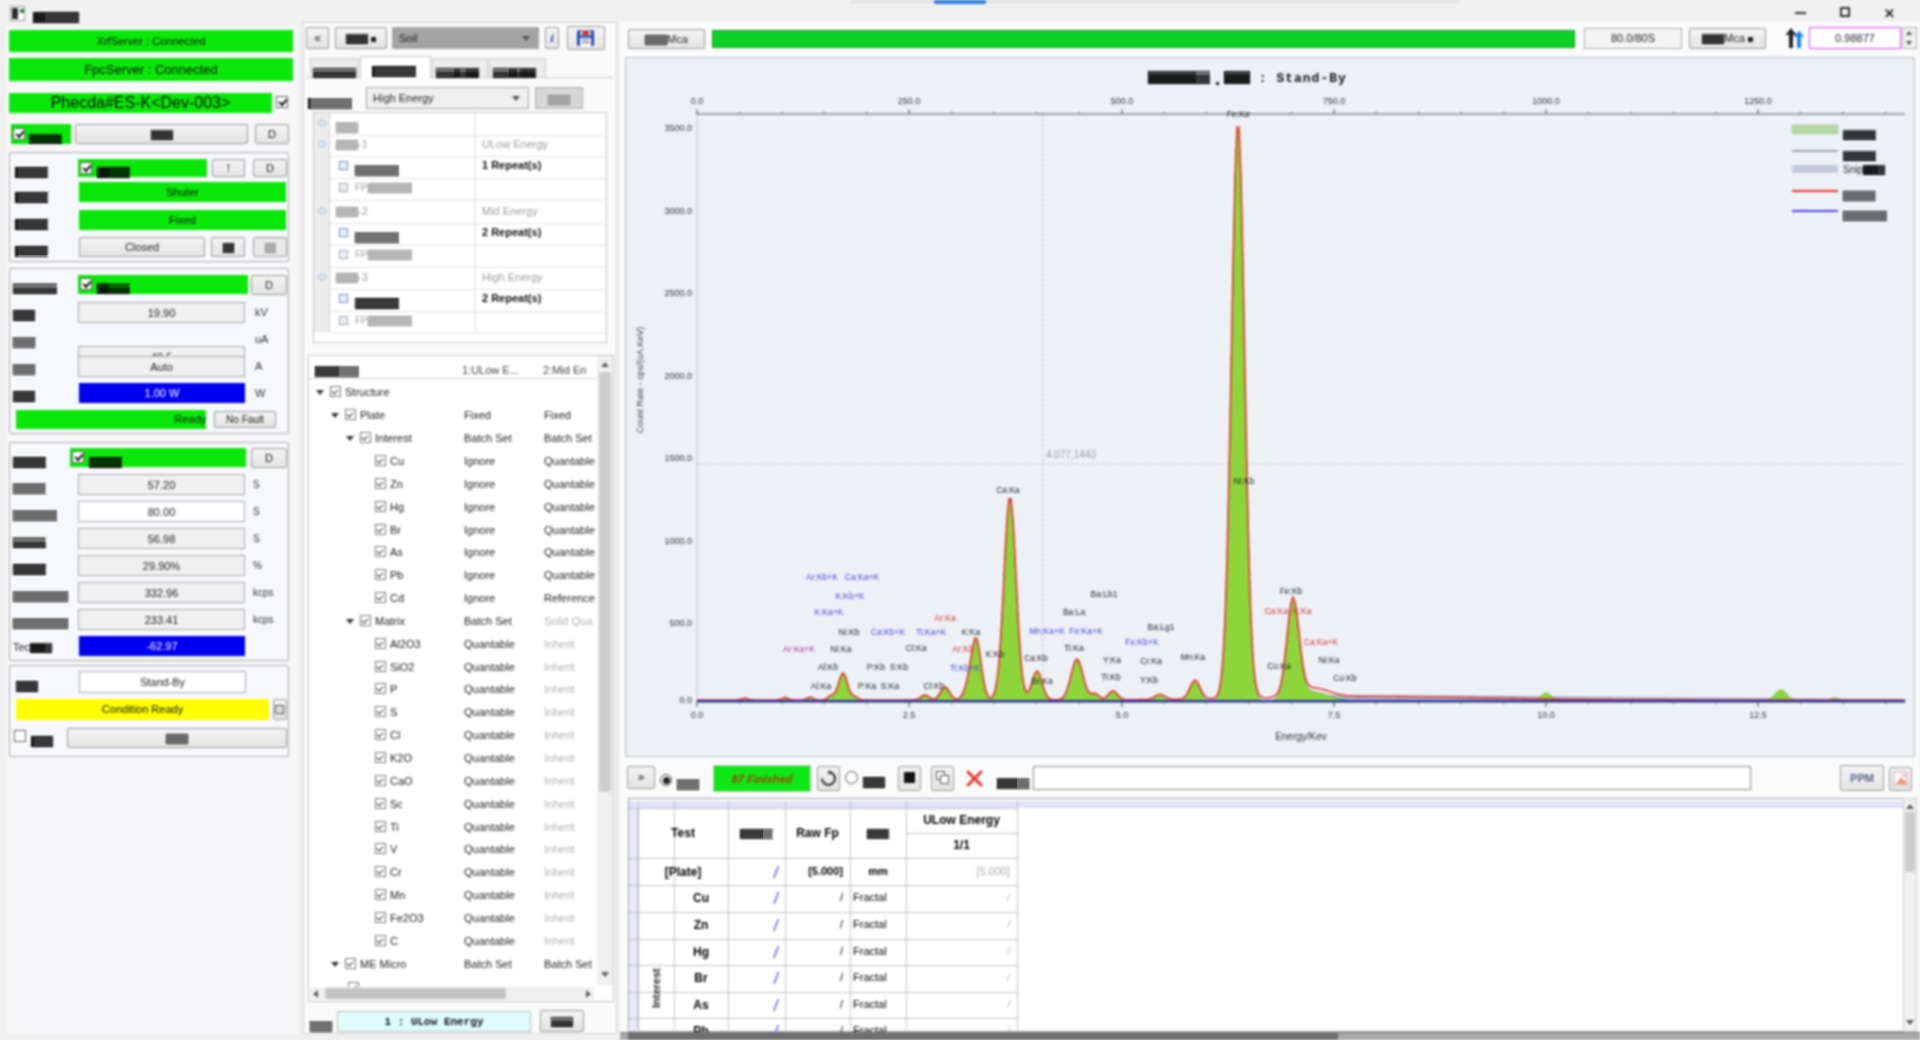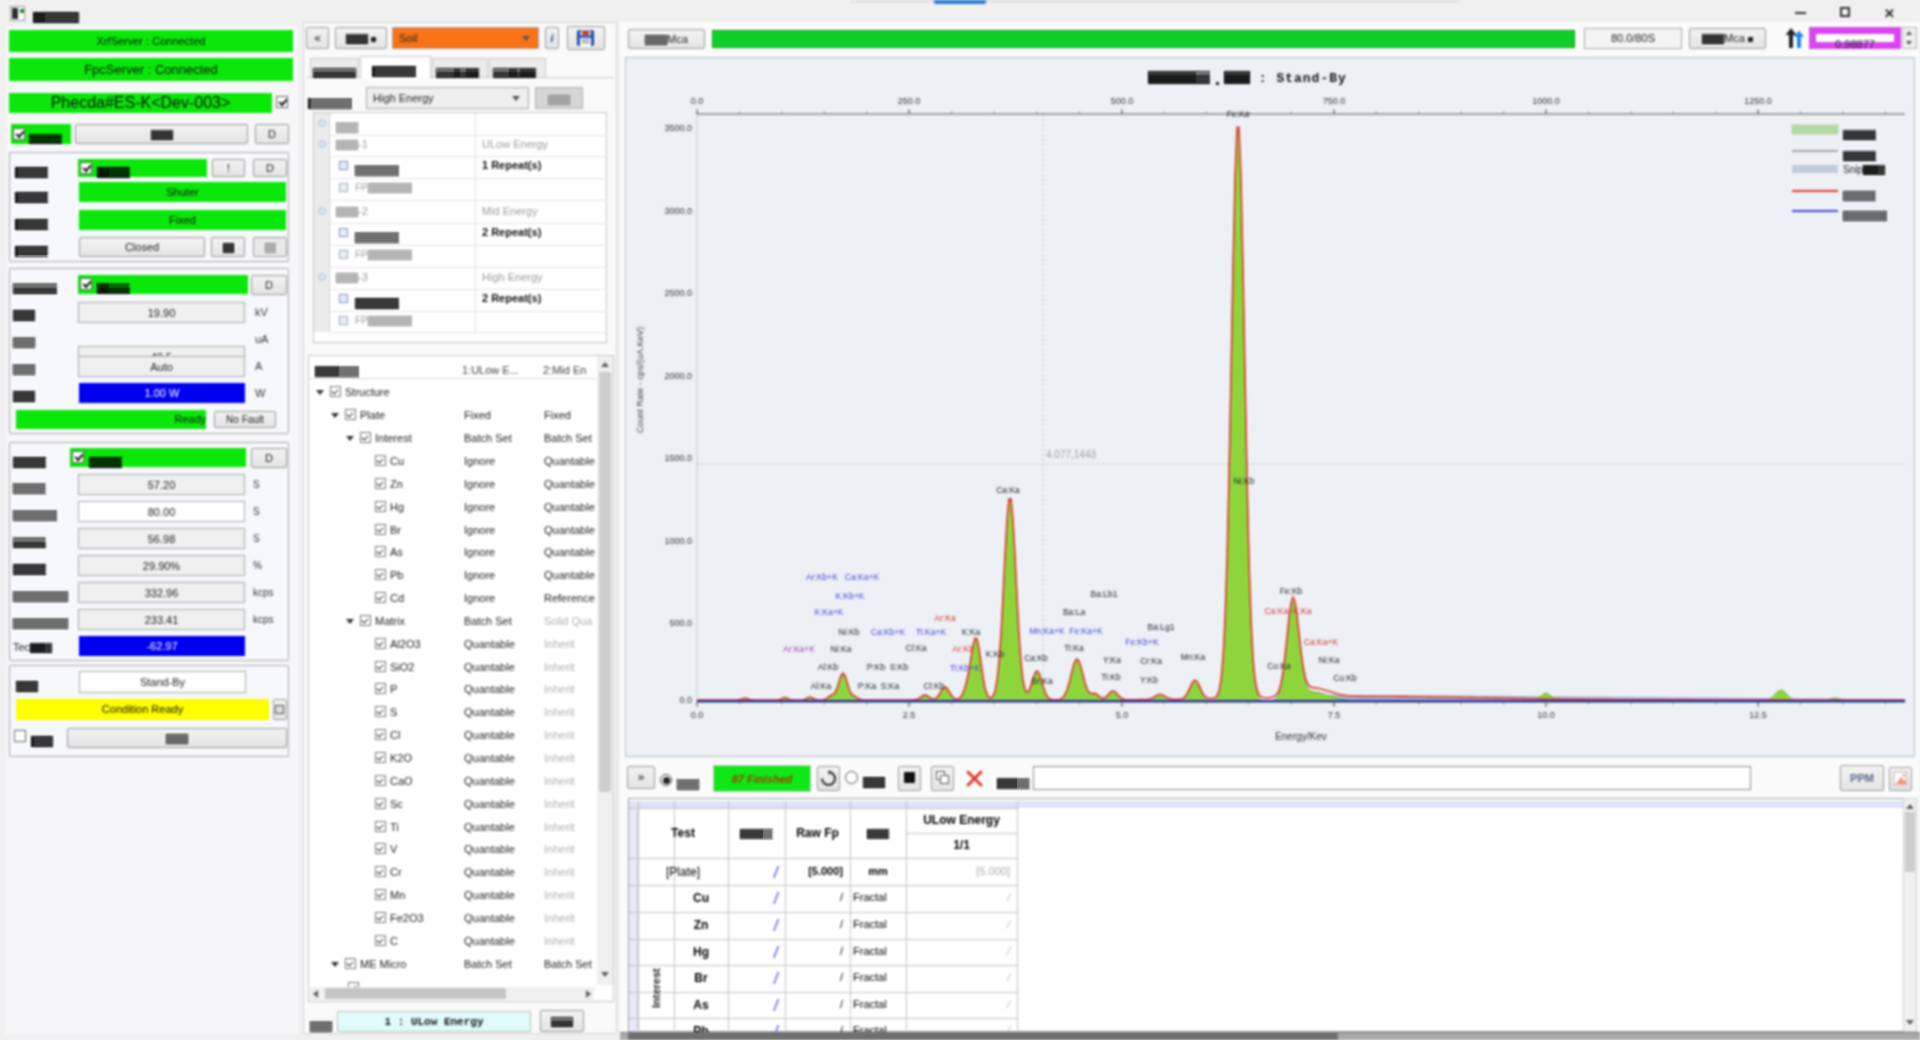--- a/index.html
+++ b/index.html
@@ -114,21 +114,21 @@
 <div class="fld" style="left:79px;top:671px;width:167px;height:22px;line-height:21px;background:#fff">Stand-By</div>
 <div class="ab" style="left:16px;top:699px;width:253px;height:21px;background:#ffff00;font-size:11px;color:#111;text-align:center;line-height:21px">Condition Ready</div>
 <div class="btn" style="left:273px;top:699px;width:14px;height:21px"></div>
 <div class="ab" style="left:275px;top:705px;width:9px;height:9px;border:1px solid #555;background:#ddd"></div>
 <div class="ab" style="left:14px;top:730px;width:12px;height:12px;background:#fff;border:1px solid #666"></div>
 <div class="ab" style="left:31px;top:732px"><span class="z" style="width:22px;height:11px"></span></div>
 <div class="btn" style="left:67px;top:728px;width:220px;height:20px;line-height:19px"><span class="z" style="width:22px"></span></div>
 <div class="ab" style="left:303px;top:22px;width:314px;height:1012px;background:#fafafa;border:1px solid #d5d5d5"></div>
 <div class="btn" style="left:306px;top:27px;width:23px;height:22px;line-height:20px;font-size:12px">«</div>
 <div class="btn" style="left:335px;top:27px;width:52px;height:22px;line-height:20px"><span class="z" style="width:22px"></span> <span style="display:inline-block;width:5px;height:5px;background:#222;vertical-align:middle"></span></div>
-<div class="fld" style="left:392px;top:27px;width:147px;height:22px;background:#f97316;text-align:left;line-height:20px"><span style="margin-left:6px">Soil</span></div>
+<div class="fld" style="left:392px;top:27px;width:147px;height:22px;background:#a3a3a3;text-align:left;line-height:20px"><span style="margin-left:6px">Soil</span></div>
 <div class="exp" style="left:522px;top:36px;border-top-color:#555"></div>
 <div class="btn" style="left:545px;top:27px;width:14px;height:22px;line-height:20px;color:#1a3c8c;font-weight:bold;font-style:italic">i</div>
 <div class="btn" style="left:567px;top:26px;width:38px;height:24px"></div>
 <svg class="ab" style="left:577px;top:30px" width="17" height="16" viewBox="0 0 17 16">
       <rect x="0.5" y="0.5" width="16" height="15" rx="1.5" fill="#2458c4" stroke="#163a86"></rect>
       <rect x="3.5" y="0.5" width="10" height="5" fill="#fff"></rect>
       <rect x="5" y="1" width="7" height="4.5" fill="#d03a2a"></rect>
       <rect x="3" y="8" width="11" height="8" fill="#fff"></rect>
       <rect x="4.5" y="9.5" width="8" height="1.4" fill="#888"></rect>
       <rect x="4.5" y="12" width="8" height="1.4" fill="#888"></rect>
@@ -311,21 +311,21 @@
 <div class="btn" style="left:540px;top:1010px;width:44px;height:22px;line-height:21px"><span class="z" style="width:22px"></span></div>
 <div class="ab" style="left:620px;top:22px;width:1300px;height:1018px;background:#fbfbfc"></div>
 <div class="btn" style="left:628px;top:29px;width:77px;height:20px;line-height:18px"><span class="z" style="width:22px"></span>Mca</div>
 <div class="ab" style="left:712px;top:30px;width:863px;height:18px;background:#0fd028;border:1px solid #0b9e1e"></div>
 <div class="fld" style="left:1584px;top:28px;width:98px;height:21px;line-height:19px;background:#f4f4f4">80.0/80S</div>
 <div class="btn" style="left:1689px;top:28px;width:77px;height:21px;line-height:19px"><span class="z" style="width:22px"></span>Mca <span style="display:inline-block;width:5px;height:5px;background:#222;vertical-align:middle"></span></div>
 <svg class="ab" style="left:1784px;top:27px" width="20" height="22" viewBox="0 0 20 22">
       <path d="M5 21 V8 H1.5 L7 1 L12.5 8 H9 V21 Z" fill="#222"></path>
       <path d="M13 21 V10 H10 L15 3.5 L20 10 H17 V21 Z" fill="#1e88e5"></path>
     </svg>
-<div class="ab" style="left:1809px;top:27px;width:92px;height:22px;background:#fff;border:7px solid #d946ef;font-size:11px;color:#223;text-align:center;line-height:21px">0.98877</div>
+<div class="ab" style="left:1809px;top:27px;width:92px;height:22px;background:#fff;border:1px solid #d946ef;font-size:11px;color:#223;text-align:center;line-height:21px">0.98877</div>
 <div class="ab" style="left:1902px;top:27px;width:15px;height:22px;background:#f0f0f0;border:1px solid #b5b5b5"></div>
 <div class="tri" style="left:1906px;top:31px;border-left:3.5px solid transparent;border-right:3.5px solid transparent;border-bottom:4px solid #555"></div>
 <div class="tri" style="left:1906px;top:41px;border-left:3.5px solid transparent;border-right:3.5px solid transparent;border-top:4px solid #555"></div>
 <div class="ab" style="left:625px;top:57px;width:1290px;height:700px;background:#edf1f6;border:1px solid #b9bcc3"></div>
 <svg class="ab" style="left:625px;top:57px" width="1290" height="700" viewBox="0 0 1290 700" font-family="Liberation Sans,sans-serif">
       <line x1="418" y1="57" x2="418" y2="645" stroke="#b7bcc4" stroke-width="1" stroke-dasharray="2,3"></line>
       <line x1="72" y1="407" x2="1280" y2="407" stroke="#b7bcc4" stroke-width="1" stroke-dasharray="2,3"></line>
       <text x="421" y="401" font-size="10" fill="#9aa0ab">4.077,1443</text>
       <line x1="72" y1="57" x2="1280" y2="57" stroke="#555" stroke-width="1"></line>
       <line x1="72" y1="645" x2="1280" y2="645" stroke="#555" stroke-width="1"></line>
@@ -530,21 +530,21 @@
 <div class="ab" style="left:629px;top:965.0px;width:388px;height:1px;background:#c2c2c2"></div>
 <div class="ab" style="left:629px;top:991.5px;width:388px;height:1px;background:#c2c2c2"></div>
 <div class="ab" style="left:629px;top:1018.0px;width:388px;height:1px;background:#c2c2c2"></div>
 <div class="ab" style="left:906px;top:832.5px;width:111px;height:1px;background:#c2c2c2"></div>
 <div class="ab" style="left:638px;top:808px;width:90px;height:50px;text-align:center;line-height:50px;font-weight:bold;font-size:12px">Test</div>
 <div class="ab" style="left:728px;top:808px;width:57px;height:50px;line-height:50px;text-align:center;font-weight:bold"><span class="z" style="width:33px"></span></div>
 <div class="ab" style="left:785px;top:808px;width:65px;height:50px;text-align:center;line-height:50px;font-weight:bold;font-size:12px">Raw Fp</div>
 <div class="ab" style="left:850px;top:808px;width:56px;height:50px;line-height:50px;text-align:center;font-weight:bold"><span class="z" style="width:22px"></span></div>
 <div class="ab" style="left:906px;top:808px;width:111px;height:25px;text-align:center;line-height:24px;font-weight:bold;font-size:12px">ULow Energy</div>
 <div class="ab" style="left:906px;top:833px;width:111px;height:25px;text-align:center;line-height:24px;font-weight:bold;font-size:12px">1/1</div>
-<div class="ab" style="left:638px;top:865px;width:90px;text-align:center;font-weight:normal;font-size:12px">[Plate]</div>
+<div class="ab" style="left:638px;top:865px;width:90px;text-align:center;font-weight:bold;font-size:12px">[Plate]</div>
 <div class="ab" style="left:758px;top:864px;width:20px;text-align:right;color:#7a7af0;font-style:italic;font-weight:bold">/</div>
 <div class="ab" style="left:785px;top:865px;width:58px;text-align:right;font-size:11px;font-weight:bold">[5.000]</div>
 <div class="ab" style="left:850px;top:865px;width:56px;text-align:center;font-size:11px;font-weight:bold">mm</div>
 <div class="ab" style="left:940px;top:865px;width:70px;text-align:right;font-size:11px;color:#aaa">[5.000]</div>
 <div class="ab" style="left:645px;top:940px;width:80px;height:12px;font-size:11px;font-weight:bold;color:#222;transform:rotate(-90deg);transform-origin:left top;left:650px;top:1008px">Interest</div>
 <div class="ab" style="left:674px;top:891.0px;width:54px;text-align:center;font-weight:bold;font-size:12px">Cu</div>
 <div class="ab" style="left:758px;top:890.0px;width:20px;text-align:right;color:#7a7af0;font-style:italic;font-weight:bold">/</div>
 <div class="ab" style="left:785px;top:891.0px;width:58px;text-align:right;font-size:11px">/</div>
 <div class="ab" style="left:853px;top:891.0px;font-size:11px">Fractal</div>
 <div class="ab" style="left:940px;top:891.0px;width:70px;text-align:right;font-size:11px;color:#bbb;font-style:italic">/</div>

